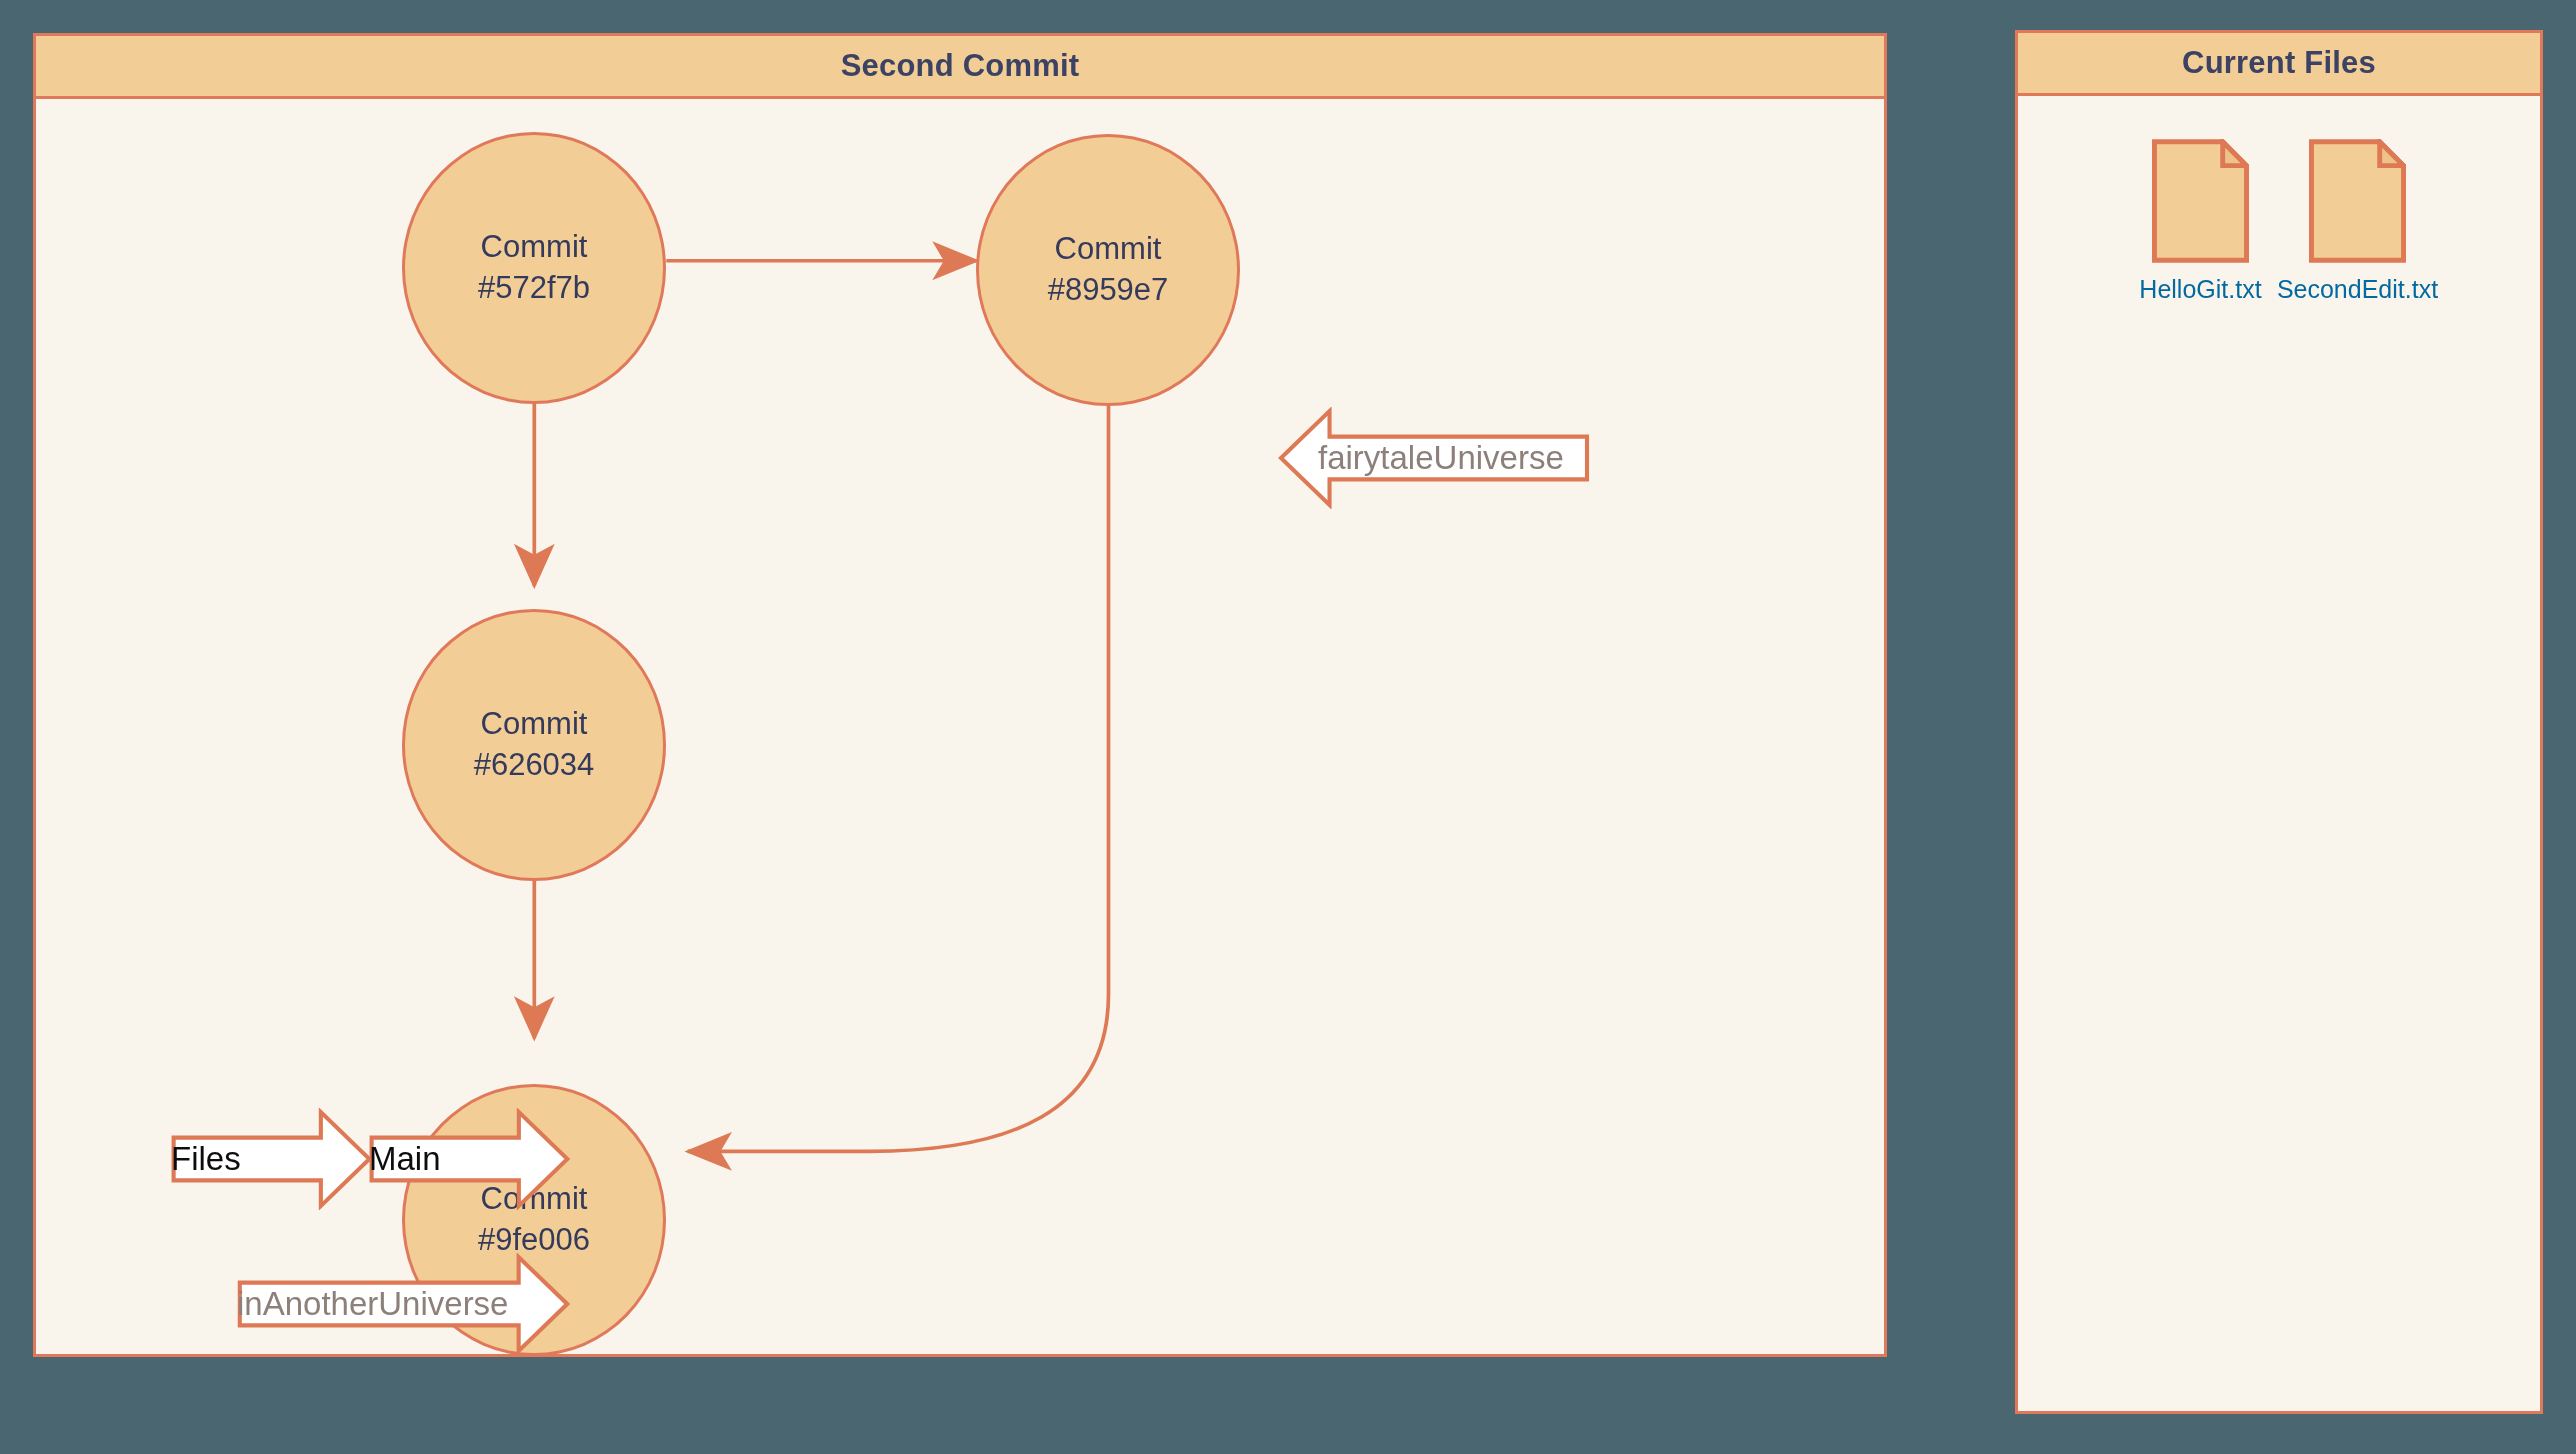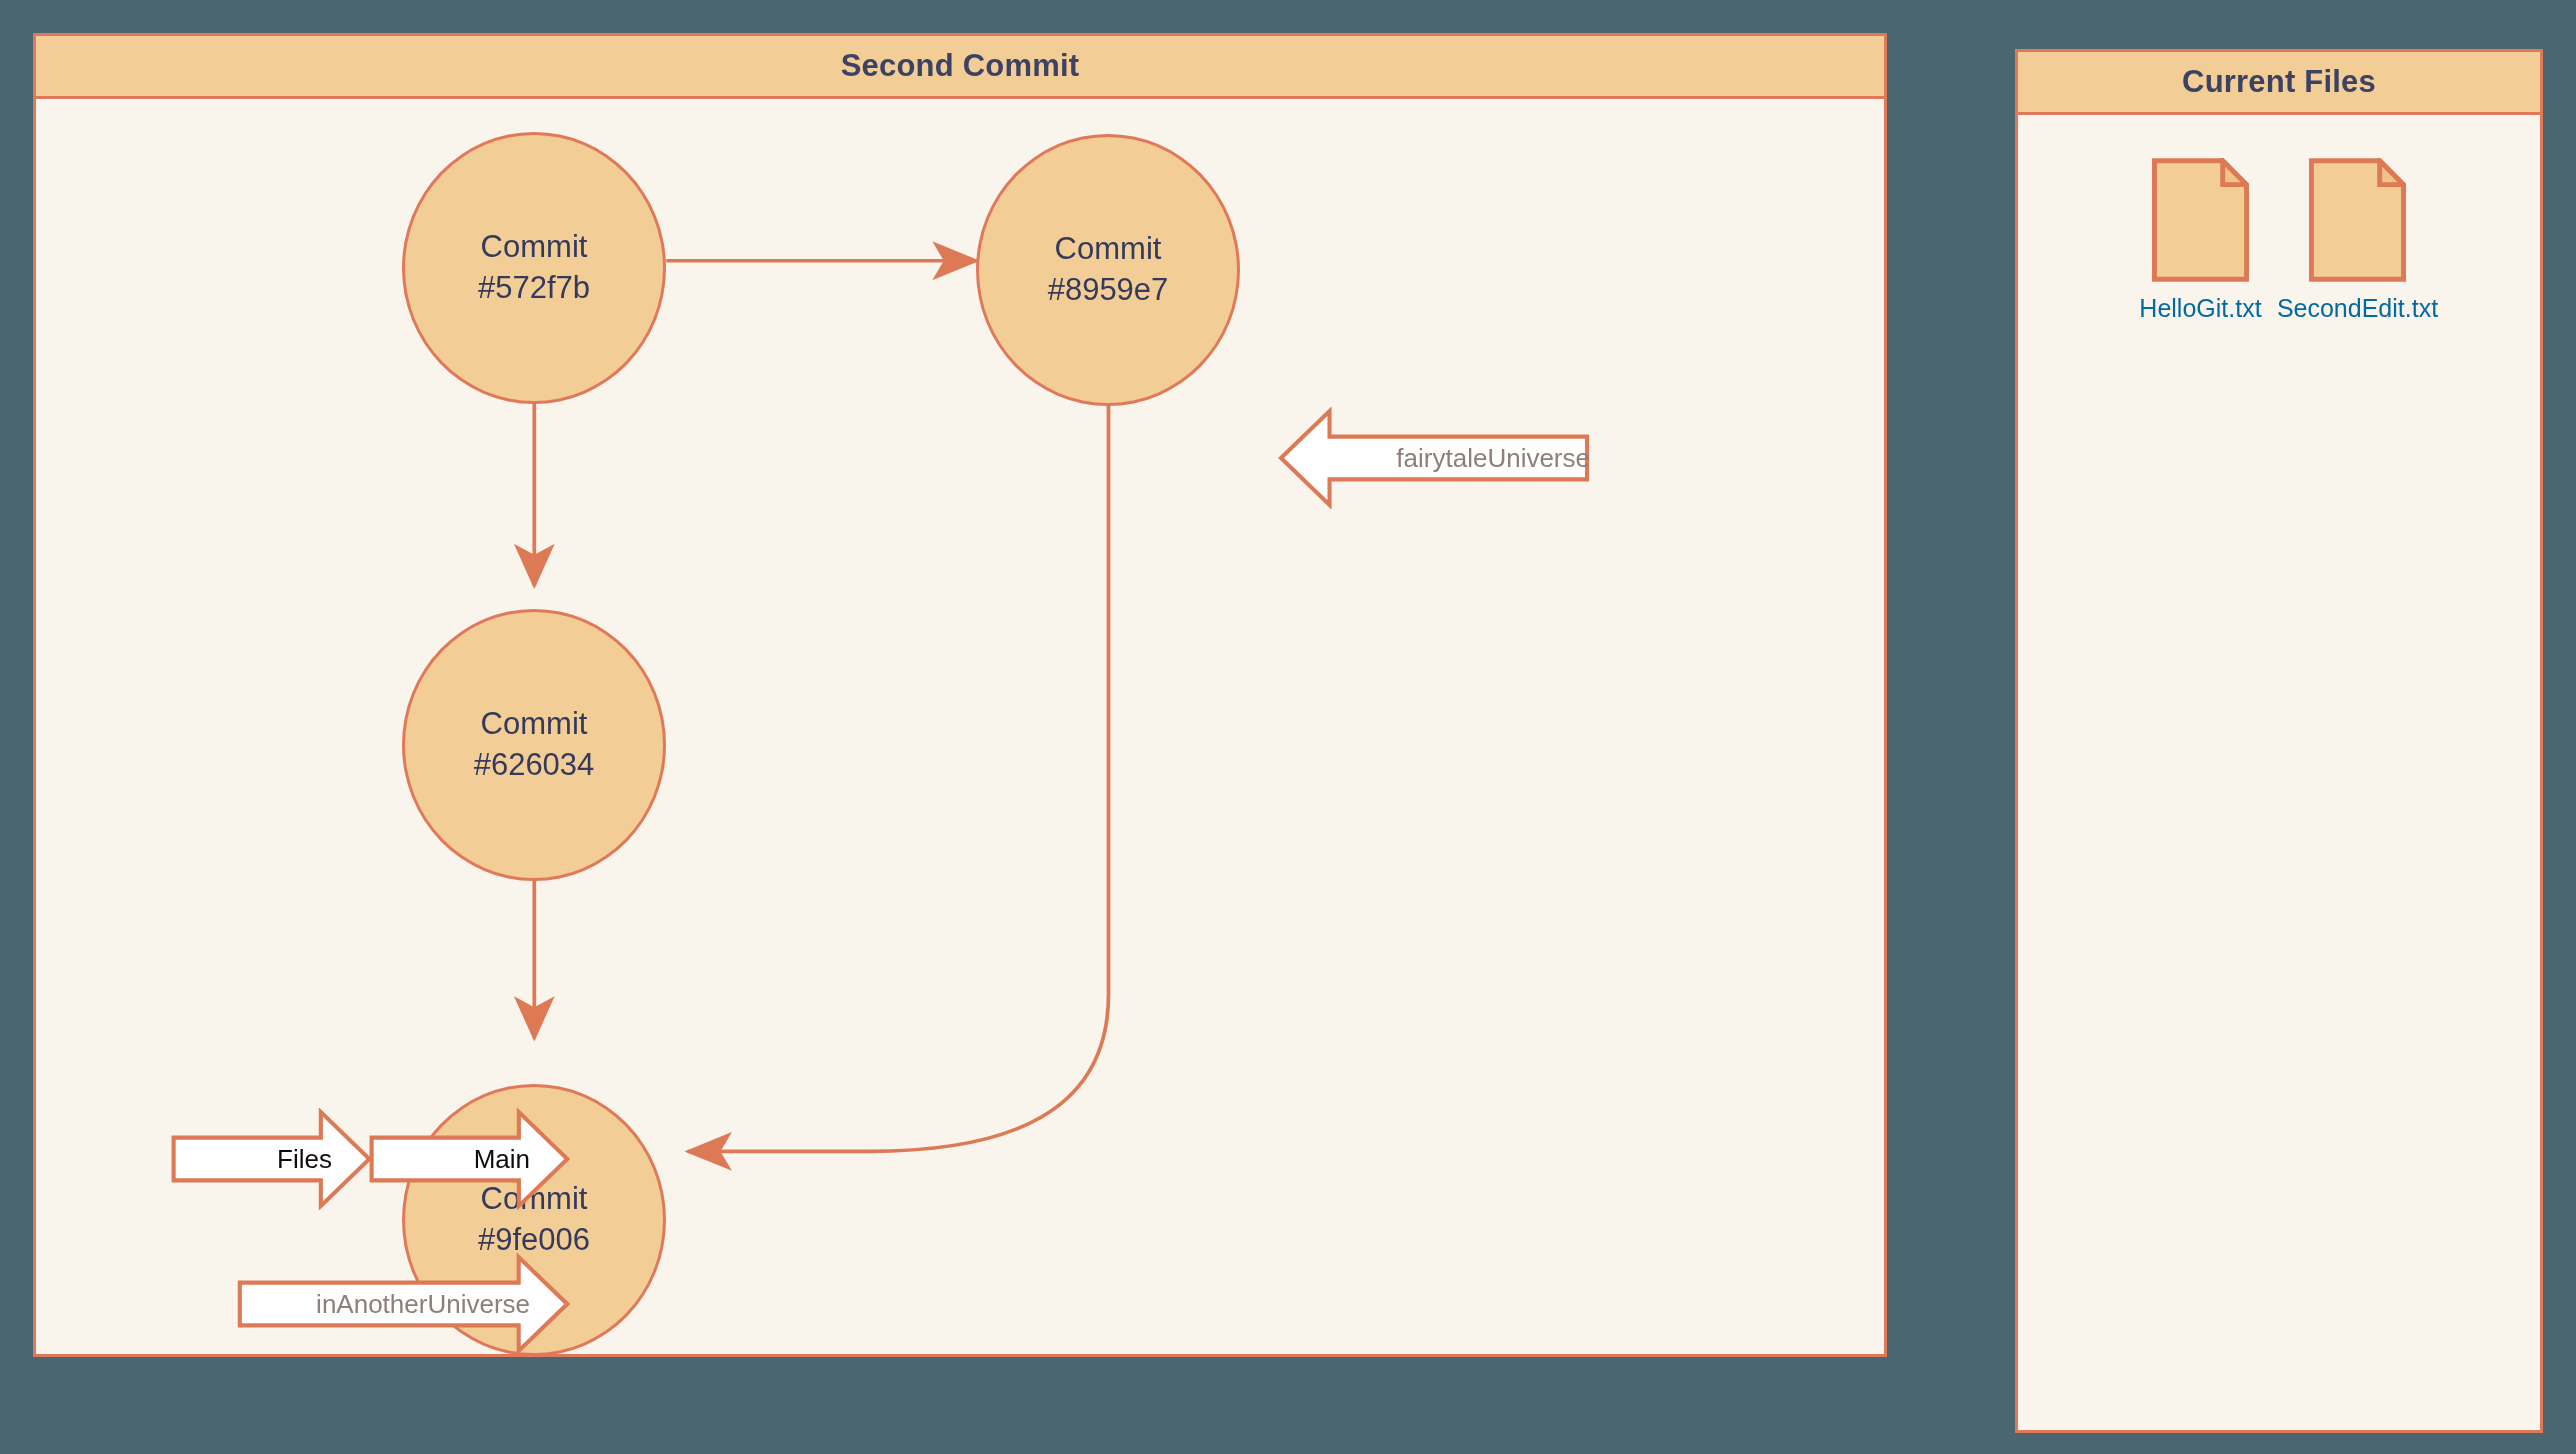--- a/index.html
+++ b/index.html
@@ -38,21 +38,21 @@
     color: #3b4263;
     letter-spacing: 0.2px;
   }
   .panel-body {
     position: relative;
     width: 100%;
     height: calc(100% - 63px);
   }
 
   #graph-panel { left: 33px; top: 33px; width: 1854px; height: 1324px; }
-  #files-panel { left: 2015px; top: 49px; width: 528px; height: 1384px; }
+  #files-panel { left: 2015px; top: 30px; width: 528px; height: 1384px; }
 
   
   .commit-node {
     position: absolute;
     box-sizing: border-box;
     border-radius: 50%;
     background: #f3cd96;
     border: 3.3px solid #e0785a;
     display: flex;
     flex-direction: column;
@@ -78,22 +78,22 @@
   .ref-tag {
     position: absolute;
     z-index: 4;
     display: flex;
     align-items: center;
   }
   .ref-tag svg { position: absolute; left: 0; top: 0; }
   .ref-label {
     position: relative;
     width: 100%;
-    text-align: right;
-    font-size: 26px;
+    text-align: left;
+    font-size: 33px;
     z-index: 2;
     pointer-events: none;
   }
   .ref-dark .ref-label { color: #0d0d0d; }
   .ref-muted .ref-label { color: #8d7f79; }
   .ref-right .ref-label { padding-right: 40px; }
   .ref-left  .ref-label { padding-left: 40px; }
 
   
   .files-row {

